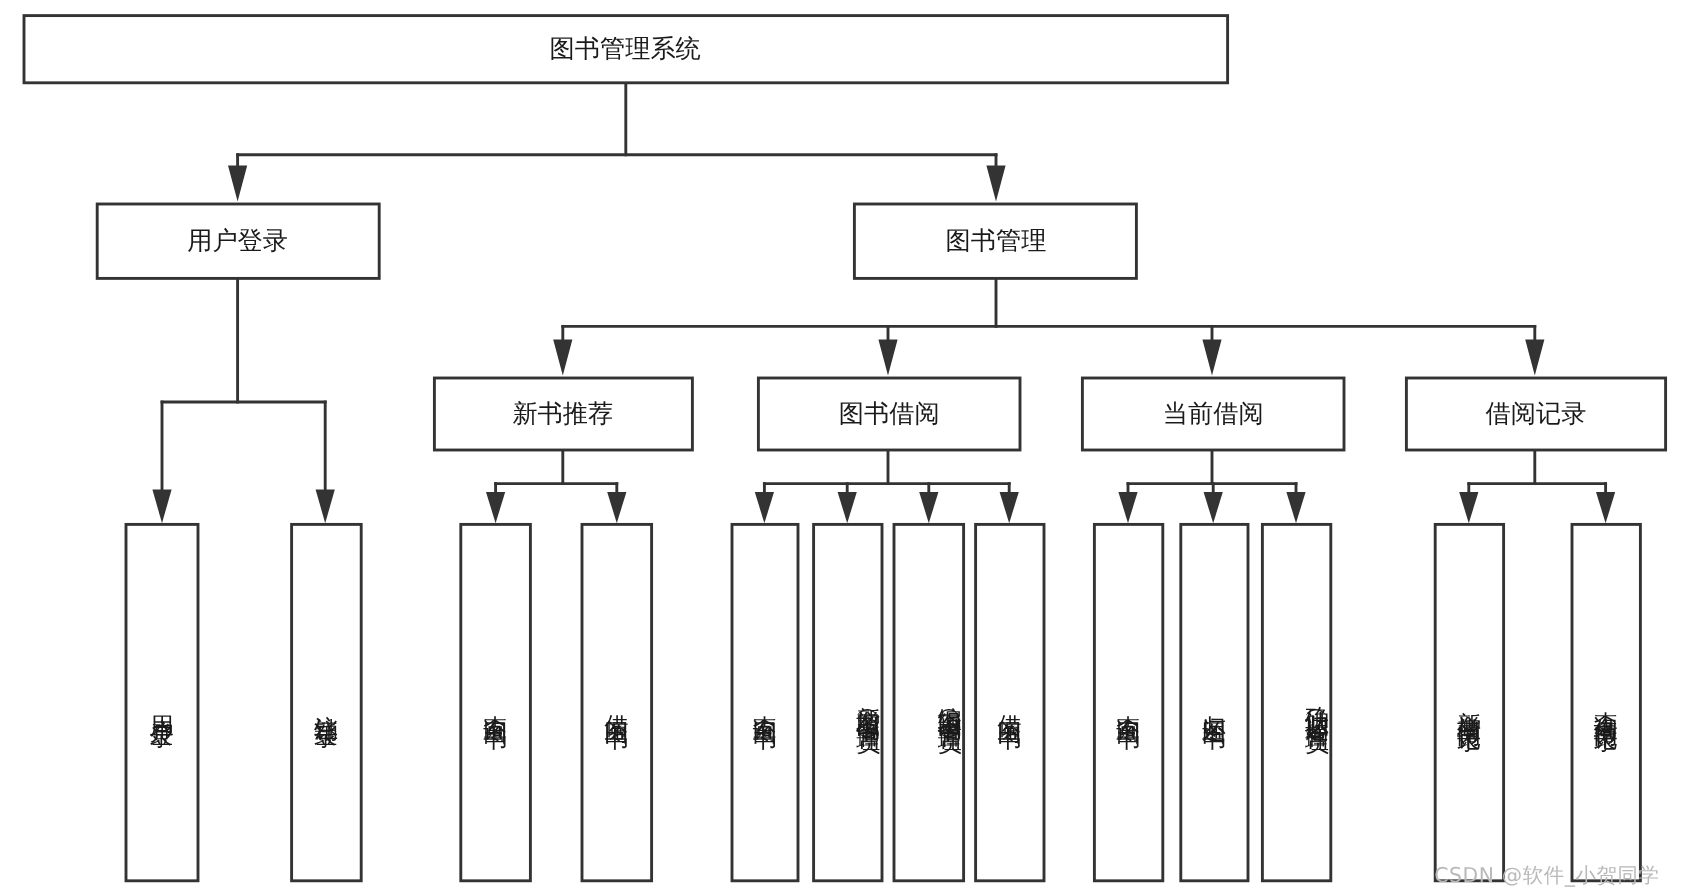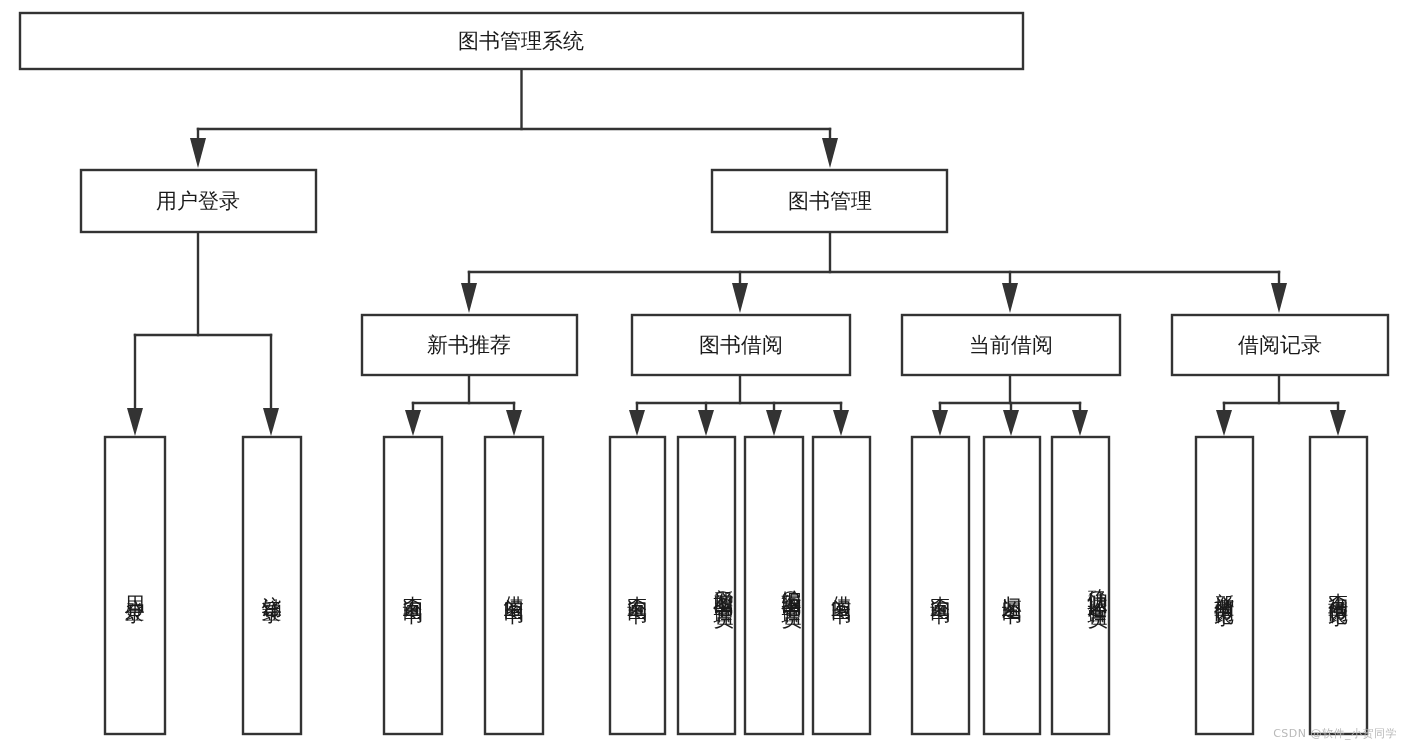--- a/index.html
+++ b/index.html
@@ -56,24 +56,24 @@
     font-size: 20px;
     line-height: 1.12;
     color: #1a1a1a;
     letter-spacing: 3px;
     text-align: center;
     white-space: nowrap;
     pointer-events: none;
   }
   .watermark {
     position: absolute;
-    right: 8px;
+    right: 22px;
     bottom: 6px;
     font-family: "DejaVu Sans", "Liberation Sans", sans-serif;
-    font-size: 11px;
+    font-size: 17px;
     color: #b9b9b9;
     letter-spacing: 0.5px;
     white-space: nowrap;
     margin-left: 48px;
   }
 </style>
 </head>
 <body>
 
 <div id="diagram-root">

